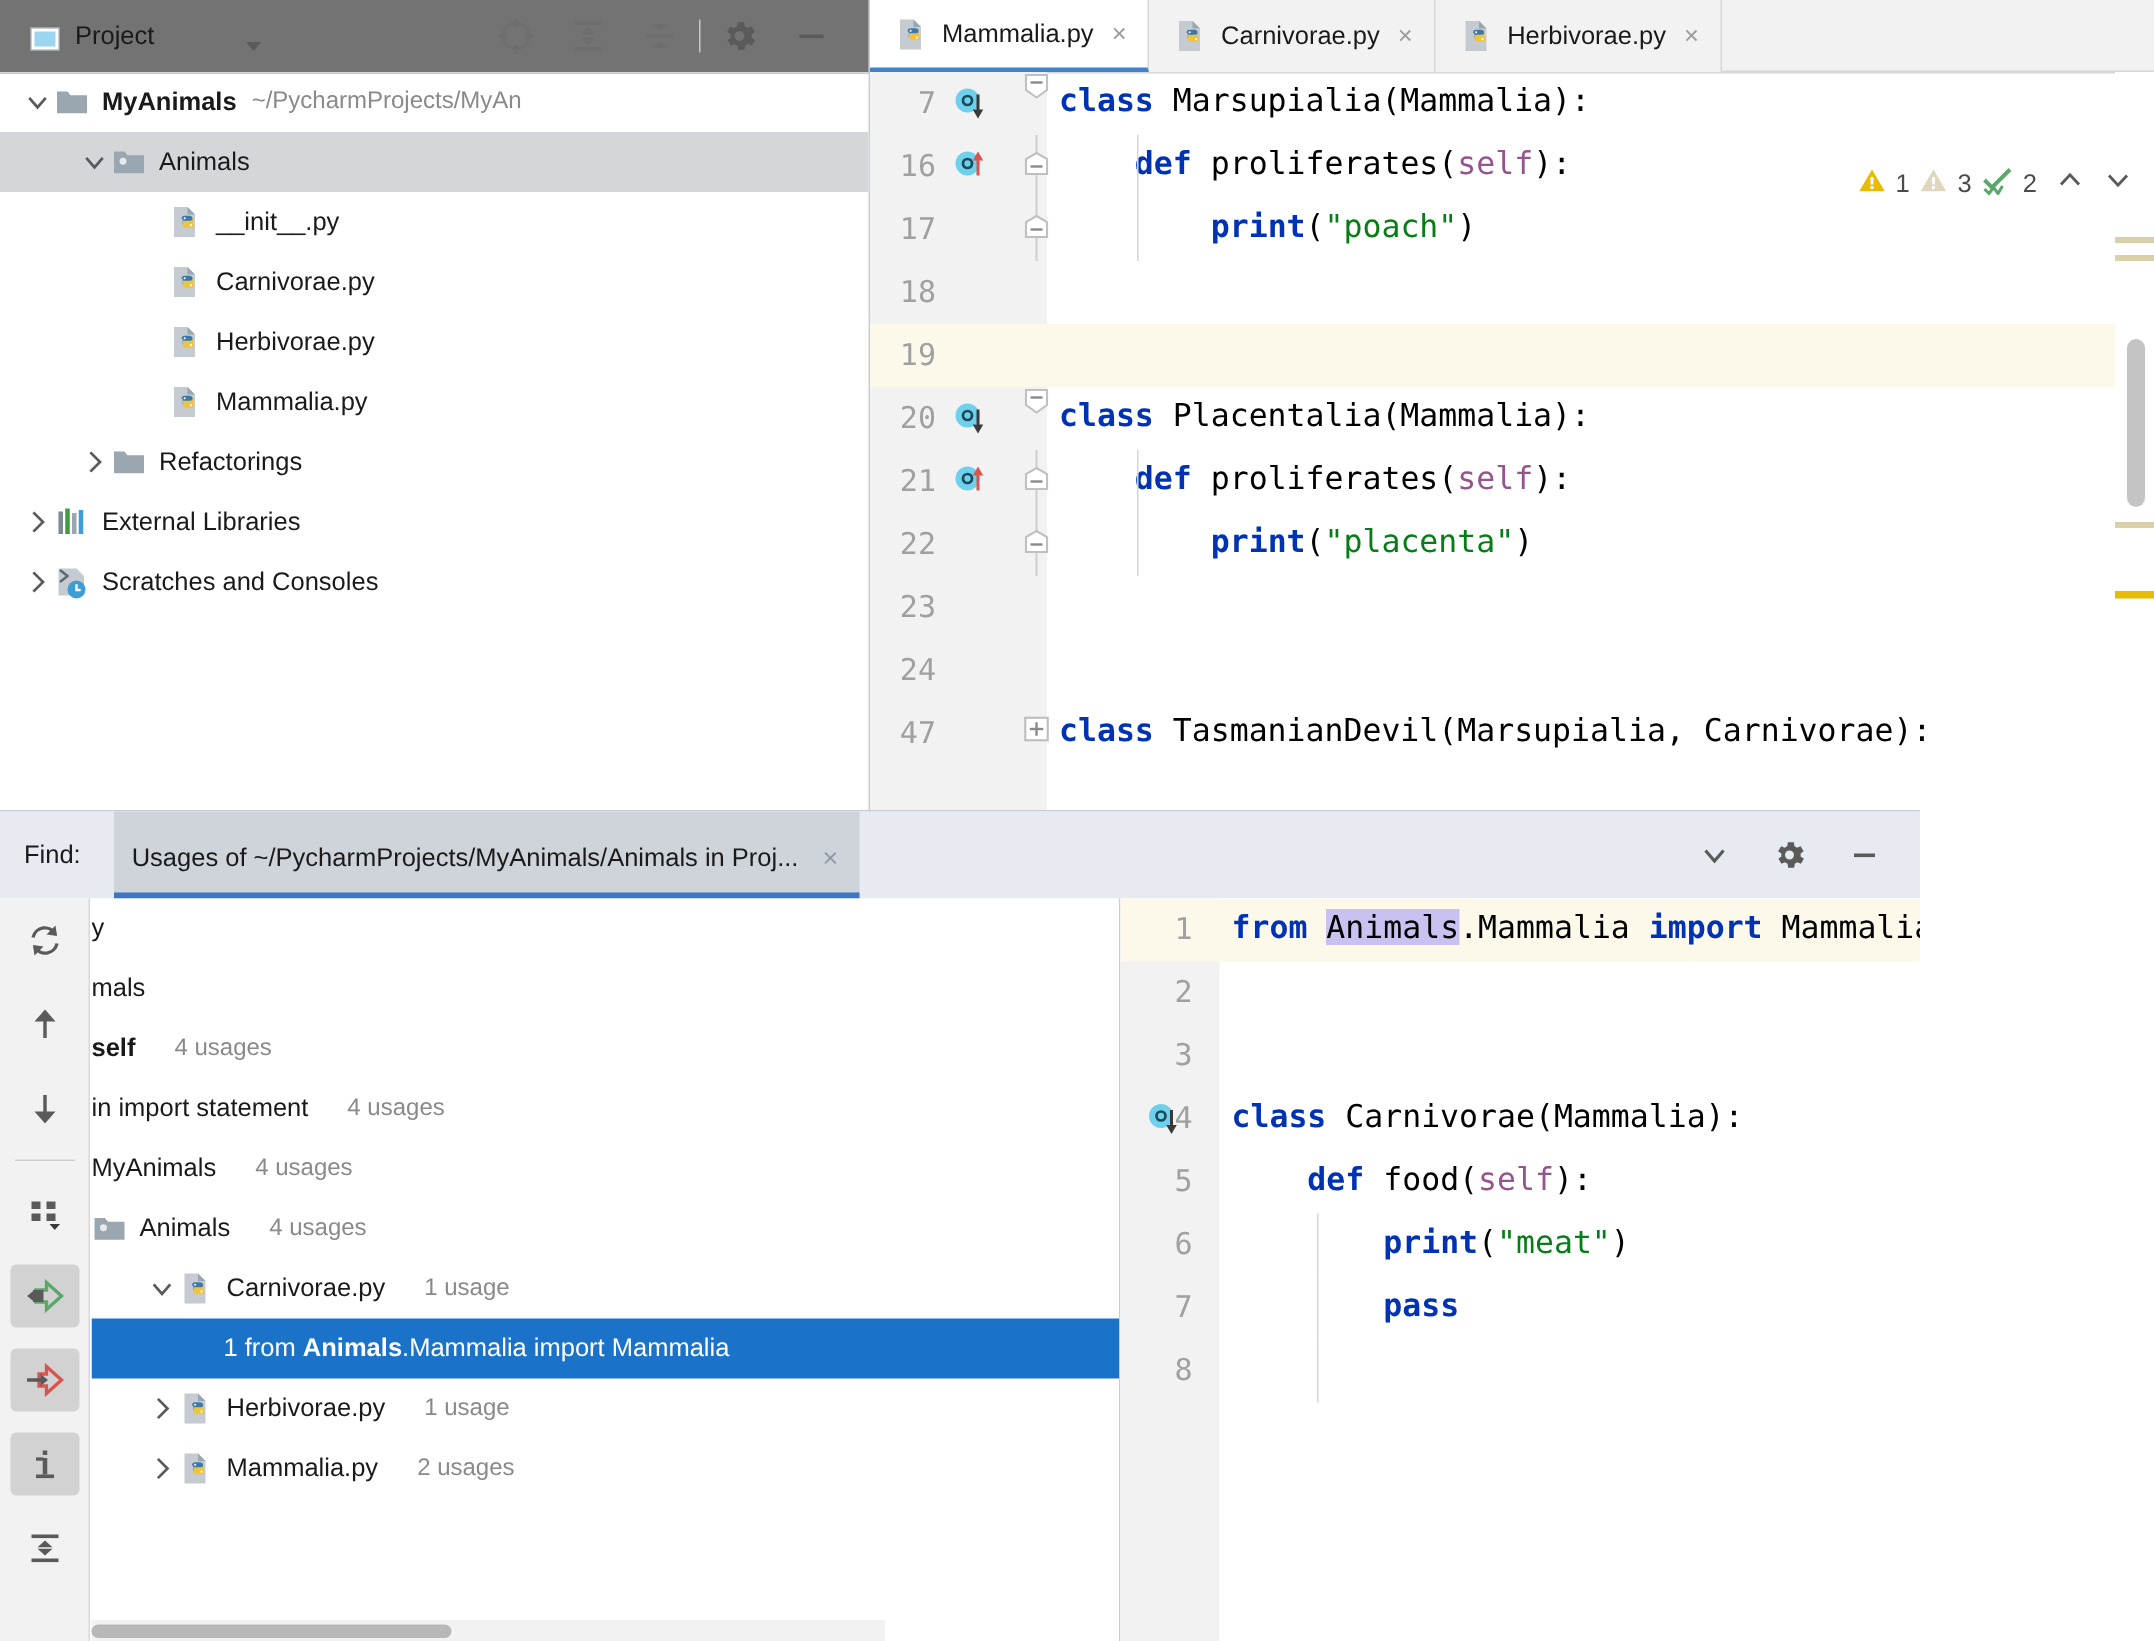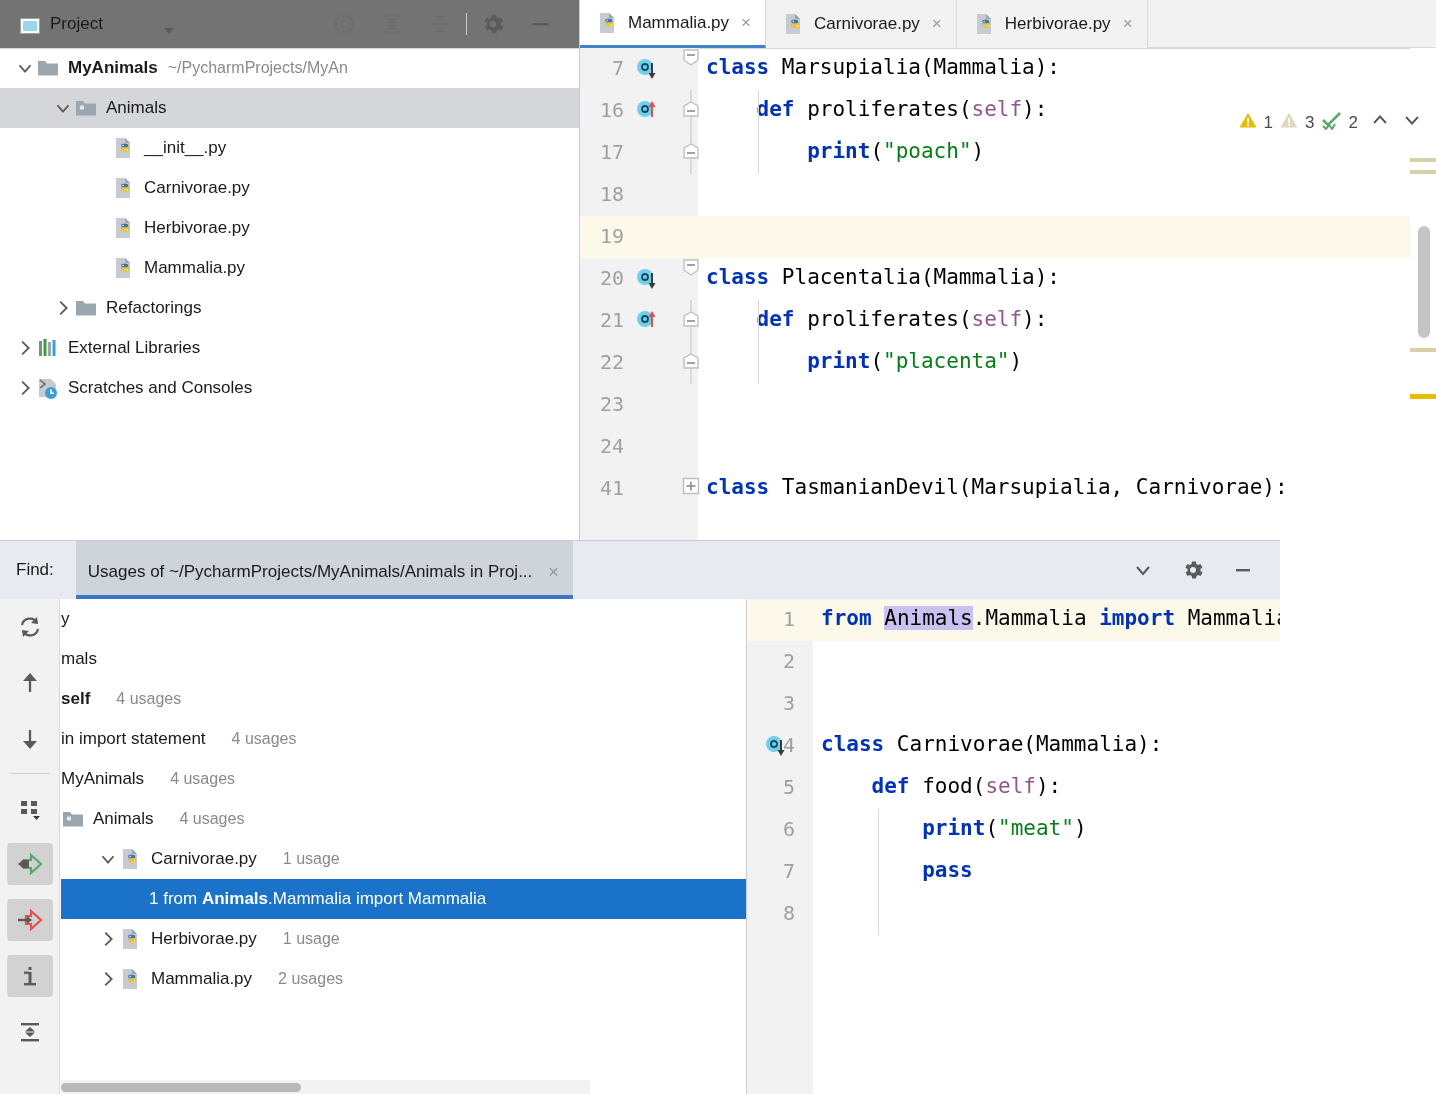--- a/index.html
+++ b/index.html
@@ -409,21 +409,21 @@
                   <rect x="7" y="20.2" width="8" height="1.6" fill="#8a8a8a"></rect>
                 </svg></span>
             </div>
             <div class="gutline" style="top: 336px;">
               <span class="gnum">23</span>
             </div>
             <div class="gutline" style="top: 378px;">
               <span class="gnum">24</span>
             </div>
             <div class="gutline" style="top: 420px;">
-              <span class="gnum">41</span>
+              <span class="gnum">47</span>
               <span class="fold"><svg width="22" height="42" viewBox="0 0 22 42">
                   <rect x="3.5" y="10.5" width="15" height="15" fill="#fff" stroke="#bdbdbd" stroke-width="1.4"></rect>
                   <rect x="6.5" y="17.2" width="9" height="1.6" fill="#8a8a8a"></rect>
                   <rect x="10.2" y="13.5" width="1.6" height="9" fill="#8a8a8a"></rect>
                 </svg></span>
             </div>
           </div>
         <div class="codearea" id="editor-code">
             <div class="cline" style="top: 0px;"><span class="txt"><span class="kw">class</span> Marsupialia(Mammalia):</span></div>
             <div class="cline" style="top: 42px;"><span class="txt">    <span class="kw">def</span> proliferates(<span class="slf">self</span>):</span></div>

